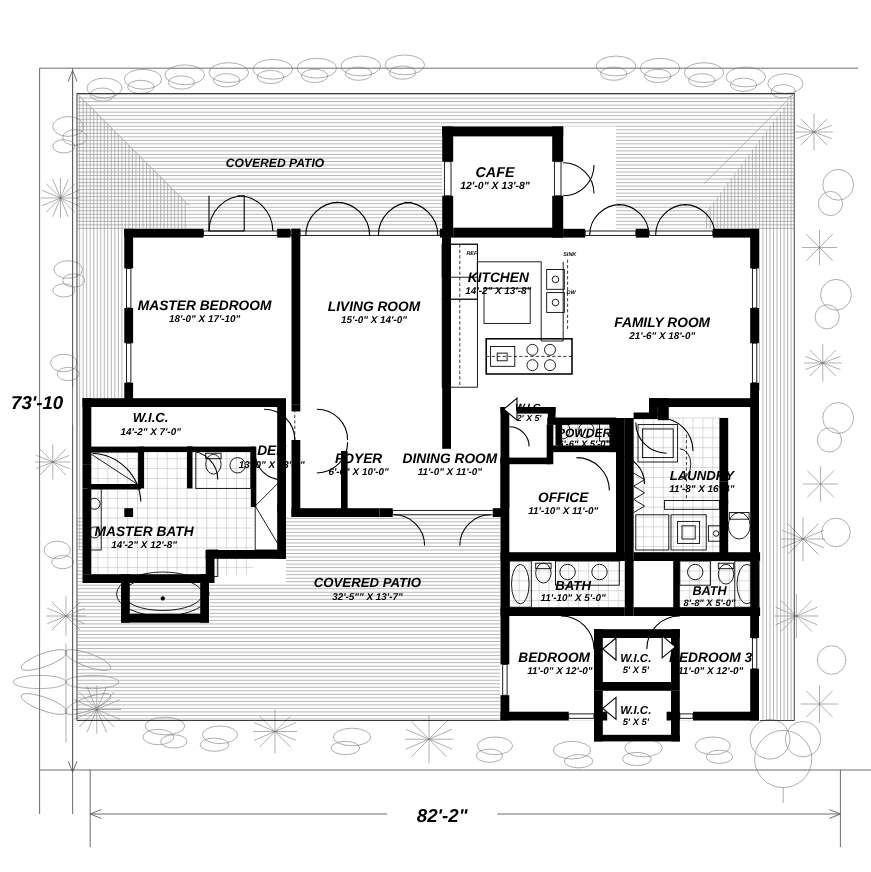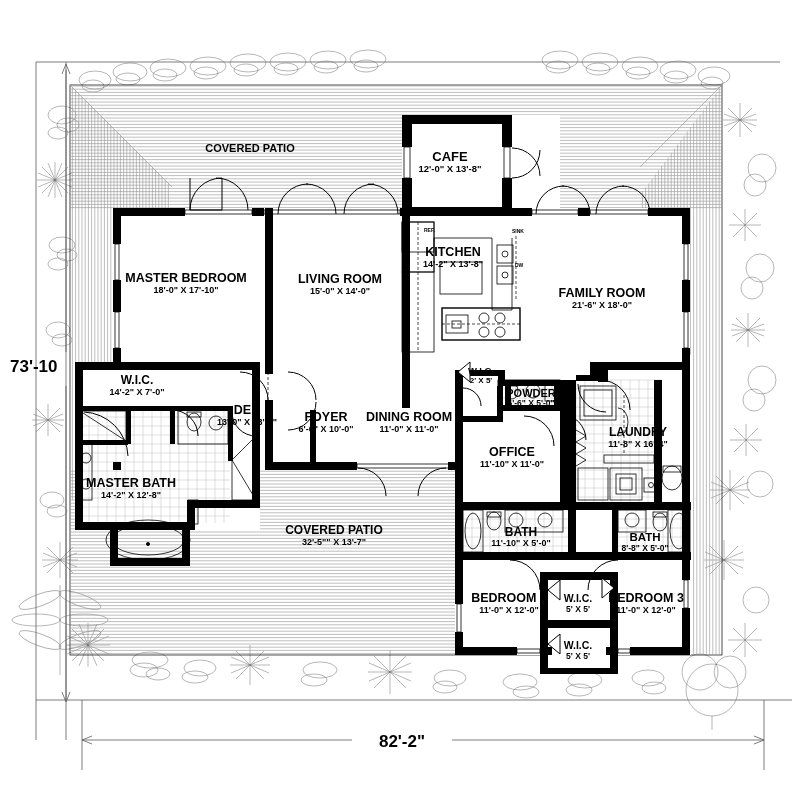--- a/index.html
+++ b/index.html
@@ -13,20 +13,21 @@
     height: 793px;
     font-family: "Liberation Sans", sans-serif;
     overflow: hidden;
     position: relative;
   }
   #plan-root {
     position: absolute;
     left: 0; top: 0;
     width: 792px;
     height: 793px;
+    font-style: italic;
   }
   svg#floorplan {
     display: block;
     width: 792px;
     height: 793px;
     background: #ffffff;
   }
   .wall { fill: #000000; }
   .thinline { stroke: #000000; stroke-width: 1; fill: none; }
   .hairline { stroke: #000000; stroke-width: 0.7; fill: none; }

